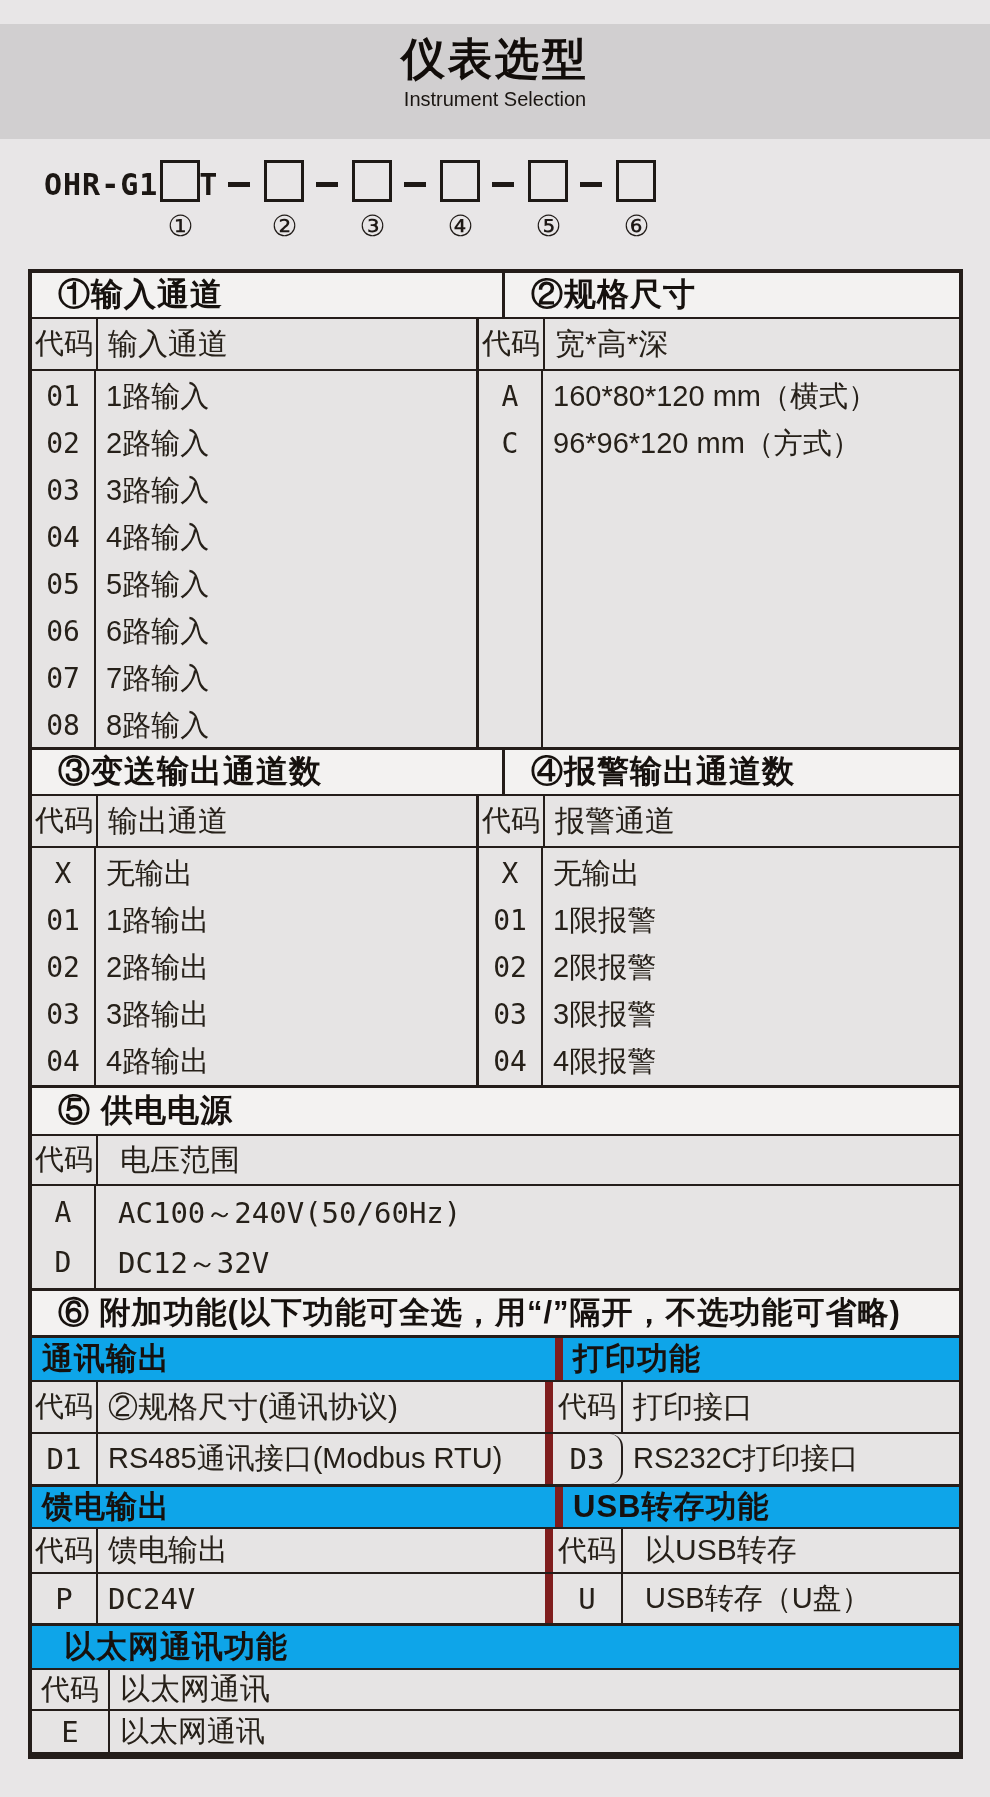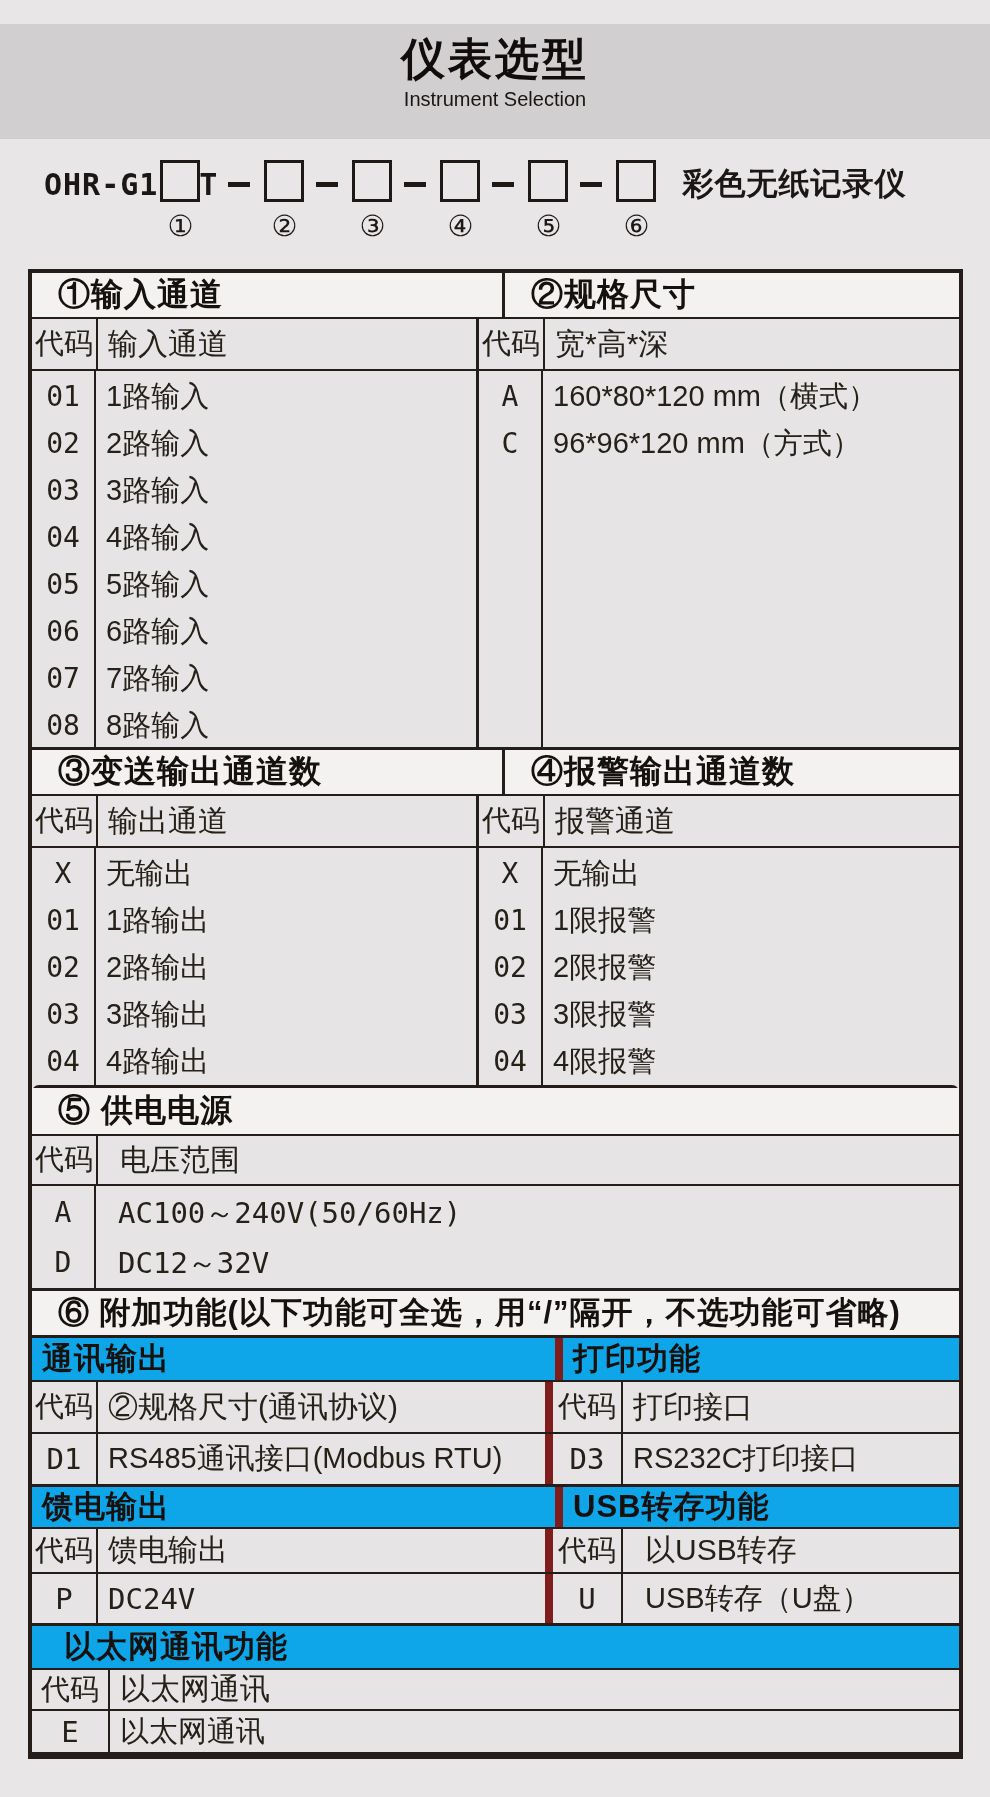--- a/index.html
+++ b/index.html
@@ -52,21 +52,21 @@
   .labelcell.pad{padding-left:22px;}
   .codecol{width:64px;border-right:2px solid #241d1a;text-align:center;}
   .valcol{flex:1;padding-left:10px;}
   .valcol.pad{padding-left:22px;}
   .dline{height:47px;line-height:47px;font-size:29px;white-space:nowrap;}
   .dline.tall{height:50px;line-height:50px;}
   .codecol .dline{font-family:"DejaVu Sans Mono", monospace;font-size:28px;}
   .latin{font-family:"DejaVu Sans Mono", monospace;}
   
   .h44{height:44px;} .h50{height:50px;} .h376{height:376px;} .h237{height:237px;}
-  .h46{height:46px;border-radius:7px;} .h48{height:48px;} .h102{height:102px;} .h42{height:42px;}
+  .h46{height:46px;} .h48{height:48px;} .h102{height:102px;} .h42{height:42px;}
   .h40{height:40px;} .h43{height:43px;} .h49{height:49px;} .h39{height:39px;} .h41{height:41px;}
   .pt2{padding-top:2px;box-sizing:border-box;}
 </style>
 </head>
 <body>
 
 <div class="band">
   <div class="title">仪表选型</div>
   <div class="subtitle">Instrument Selection</div>
 </div>
@@ -96,21 +96,20 @@
   <div class="mdash"></div>
   <div class="boxcol">
     <div class="mbox"></div>
     <div class="mnum">⑤</div>
   </div>
   <div class="mdash"></div>
   <div class="boxcol">
     <div class="mbox"></div>
     <div class="mnum">⑥</div>
   </div>
-  <div class="mtext suffix">彩色无纸记录仪</div>
 </div>
 
 <div class="seltable">
 
   <div class="trow h44">
     <div class="half-l sechdr">①输入通道</div>
     <div class="half-r sechdr">②规格尺寸</div>
   </div>
 
   <div class="trow h50 bt2">
@@ -249,21 +248,21 @@
       <div class="labelcell">打印接口</div>
     </div>
   </div>
 
   <div class="trow h50 bt2">
     <div class="half-l6">
       <div class="codecell" style="border-right-width:2px;font-family:'DejaVu Sans Mono',monospace;">D1</div>
       <div class="labelcell" style="font-size:29px;">RS485通讯接口(Modbus RTU)</div>
     </div>
     <div class="half-r6">
-      <div class="codecell r6" style="font-family:'DejaVu Sans Mono',monospace;">D3</div>
+      <div class="codecell r6" style="font-family:'DejaVu Sans Mono',monospace;border-radius:13px;">D3</div>
       <div class="labelcell" style="font-size:29px;">RS232C打印接口</div>
     </div>
   </div>
 
   <div class="trow h40 bt3">
     <div class="half-l6 subhdr">馈电输出</div>
     <div class="half-r6 subhdr">USB转存功能</div>
   </div>
 
   <div class="trow h43 bt2">

